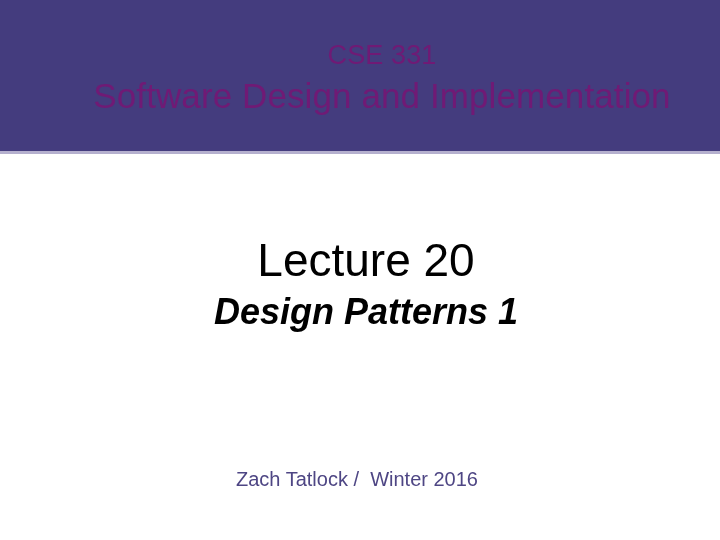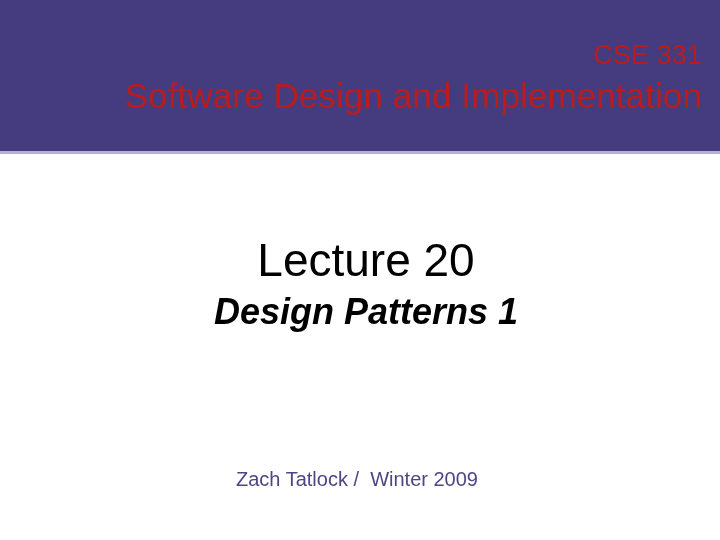--- a/index.html
+++ b/index.html
@@ -40,22 +40,22 @@
     width: 720px;
     height: 3px;
     background: #b5b0ce;
   }
 
   #header-text {
     position: absolute;
     left: 62px;
     top: 38px;
     width: 640px;
-    color: #b91c1c;
-    text-align: right;
+    color: #701a75;
+    text-align: center;
   }
 
   .header-line-1 {
     font-size: 27px;
     line-height: 34px;
     font-weight: normal;
     letter-spacing: 0.1px;
     white-space: pre;
   }
 
@@ -121,15 +121,15 @@
   <div id="header-text">
     <div class="header-line-1">CSE 331</div>
     <div class="header-line-2">Software Design and Implementation</div>
   </div>
 
   <div id="title-block">
     <div id="lecture-title">Lecture 20</div>
     <div id="lecture-subtitle">Design Patterns 1</div>
   </div>
 
-  <div id="byline">Zach Tatlock /  Winter 2009</div>
+  <div id="byline">Zach Tatlock /  Winter 2016</div>
 
 </div>
 
 </body></html>

